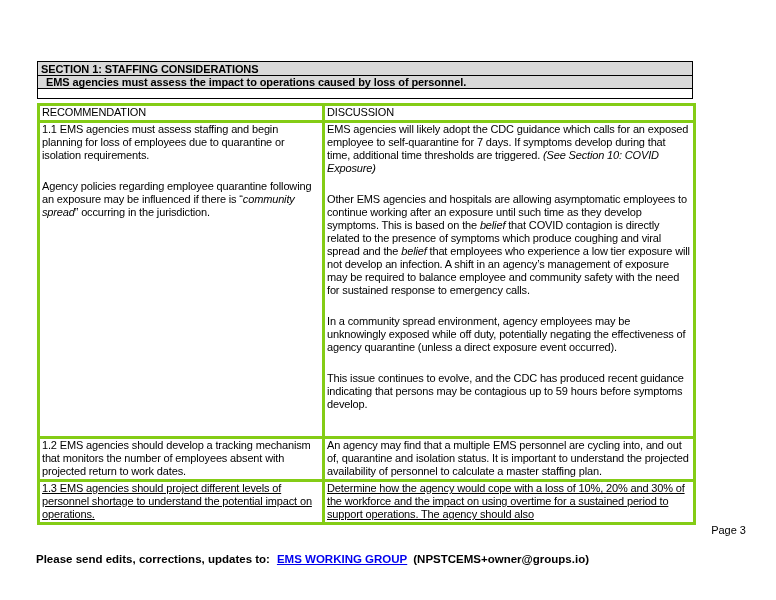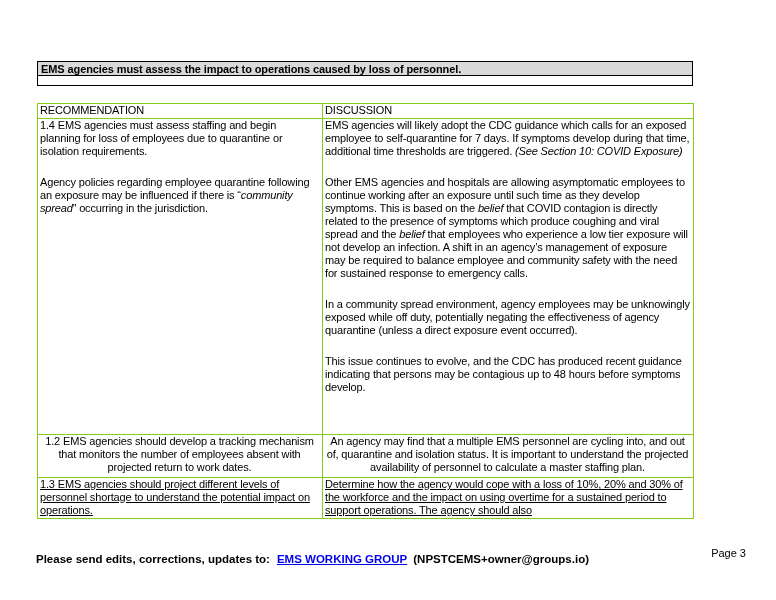--- a/index.html
+++ b/index.html
@@ -27,39 +27,39 @@
   }
   .sec-row + .sec-row { border-top: 0; height: 13px; padding-top: 0; padding-left: 8px; }
   .sec-row.empty { background: #ffffff; height: 10px; }
 
   
   .main-table {
     position: absolute; left: 37px; top: 103px; width: 656px;
     border-collapse: collapse; table-layout: fixed;
   }
   .main-table td {
-    border: 1px solid #84cc16;
+    border: 3px solid #84cc16;
     vertical-align: top;
     font-size: 11px;
     line-height: 13px;
     letter-spacing: -0.15px;
     padding: 0 3px 1px 2px;
     overflow: hidden;
   }
   .main-table tr.hdr td { height: 14px; font-weight: normal; }
   .main-table tr.row-0 td { height: 316px; }
-  .main-table tr.row-1 td { height: 43px; text-align: center; }
+  .main-table tr.row-1 td { height: 43px; }
   .main-table tr.row-2 td { height: 33px; text-decoration: underline; }
   p.para { margin: 0; }
   p.para + p.para { margin-top: 18px; }
   .it { font-style: italic; }
 
   
   .page-num {
-    position: absolute; top: 547px; right: 30px;
+    position: absolute; top: 524px; right: 30px;
     font-size: 11px; line-height: 13px;
   }
   .footer-line {
     position: absolute; left: 36px; top: 552px;
     font-size: 11.5px; font-weight: bold; line-height: 14px;
     white-space: nowrap;
   }
   .footer-line a {
     color: #0000ee;
     text-decoration: underline;
@@ -67,44 +67,45 @@
     margin-left: 7px;
   }
   .footer-line .suffix { margin-left: 6px; }
 </style>
 </head>
 <body>
 
 <div class="page">
 
   <div class="sec-table">
+    <div class="sec-row">SECTION 1: STAFFING CONSIDERATIONS</div>
     <div class="sec-row">EMS agencies must assess the impact to operations caused by loss of personnel.</div>
     <div class="sec-row empty"></div>
   </div>
 
   <table class="main-table">
     <colgroup>
       <col style="width:285px">
       <col style="width:371px">
     </colgroup>
     <tbody>
       <tr class="hdr">
         <td>RECOMMENDATION</td>
         <td>DISCUSSION</td>
       </tr>
     <tr class="body-row row-0">
           <td>
-            <p class="para"><span>1.4 EMS agencies must assess staffing and begin planning for loss of employees due to quarantine or isolation requirements.</span></p>
+            <p class="para"><span>1.1 EMS agencies must assess staffing and begin planning for loss of employees due to quarantine or isolation requirements.</span></p>
             <p class="para"><span>Agency policies regarding employee quarantine following an exposure may be influenced if there is “</span><span class="it">community spread</span><span>” occurring in the jurisdiction.</span></p>
           </td>
           <td>
             <p class="para"><span>EMS agencies will likely adopt the CDC guidance which calls for an exposed employee to self-quarantine for 7 days. If symptoms develop during that time, additional time thresholds are triggered. </span><span class="it">(See Section 10: COVID Exposure)</span></p>
             <p class="para"><span>Other EMS agencies and hospitals are allowing asymptomatic employees to continue working after an exposure until such time as they develop symptoms. This is based on the </span><span class="it">belief</span><span> that COVID contagion is directly related to the presence of symptoms which produce coughing and viral spread and the </span><span class="it">belief</span><span> that employees who experience a low tier exposure will not develop an infection.  A shift in an agency’s management of exposure may be required to balance employee and community safety with the need for sustained response to emergency calls.</span></p>
             <p class="para"><span>In a community spread environment, agency employees may be unknowingly exposed while off duty, potentially negating the effectiveness of agency quarantine (unless a direct exposure event occurred).</span></p>
-            <p class="para"><span>This issue continues to evolve, and the CDC has produced recent guidance indicating that persons may be contagious up to 48 hours before symptoms develop.</span></p>
+            <p class="para"><span>This issue continues to evolve, and the CDC has produced recent guidance indicating that persons may be contagious up to 59 hours before symptoms develop.</span></p>
           </td>
         </tr>
         <tr class="body-row row-1">
           <td>
             <p class="para"><span>1.2 EMS agencies should develop a tracking mechanism that monitors the number of employees absent with projected return to work dates.</span></p>
           </td>
           <td>
             <p class="para"><span>An agency may find that a multiple EMS personnel are cycling into, and out of, quarantine and isolation status. It is important to understand the projected availability of personnel to calculate a master staffing plan.</span></p>
           </td>
         </tr>

